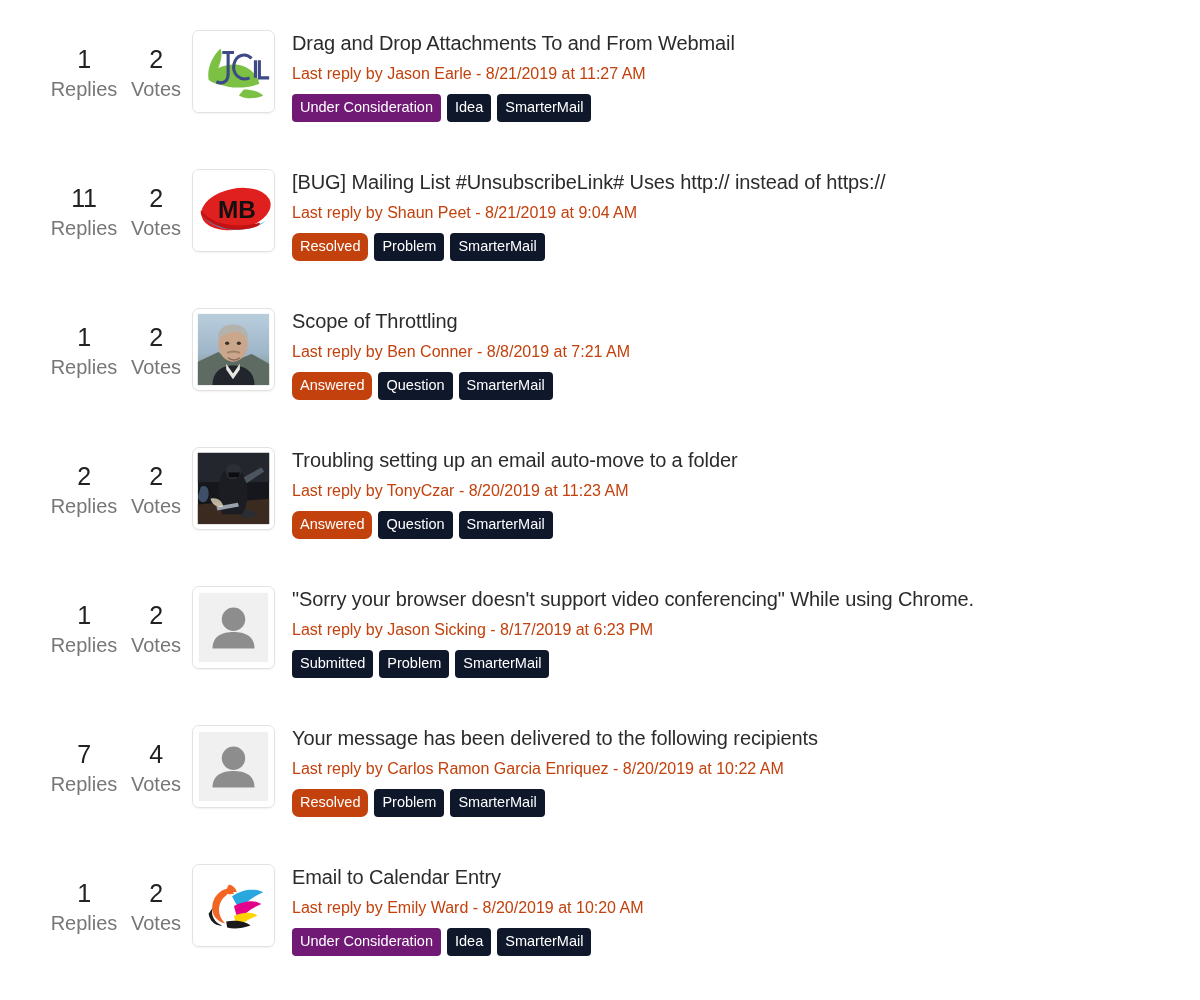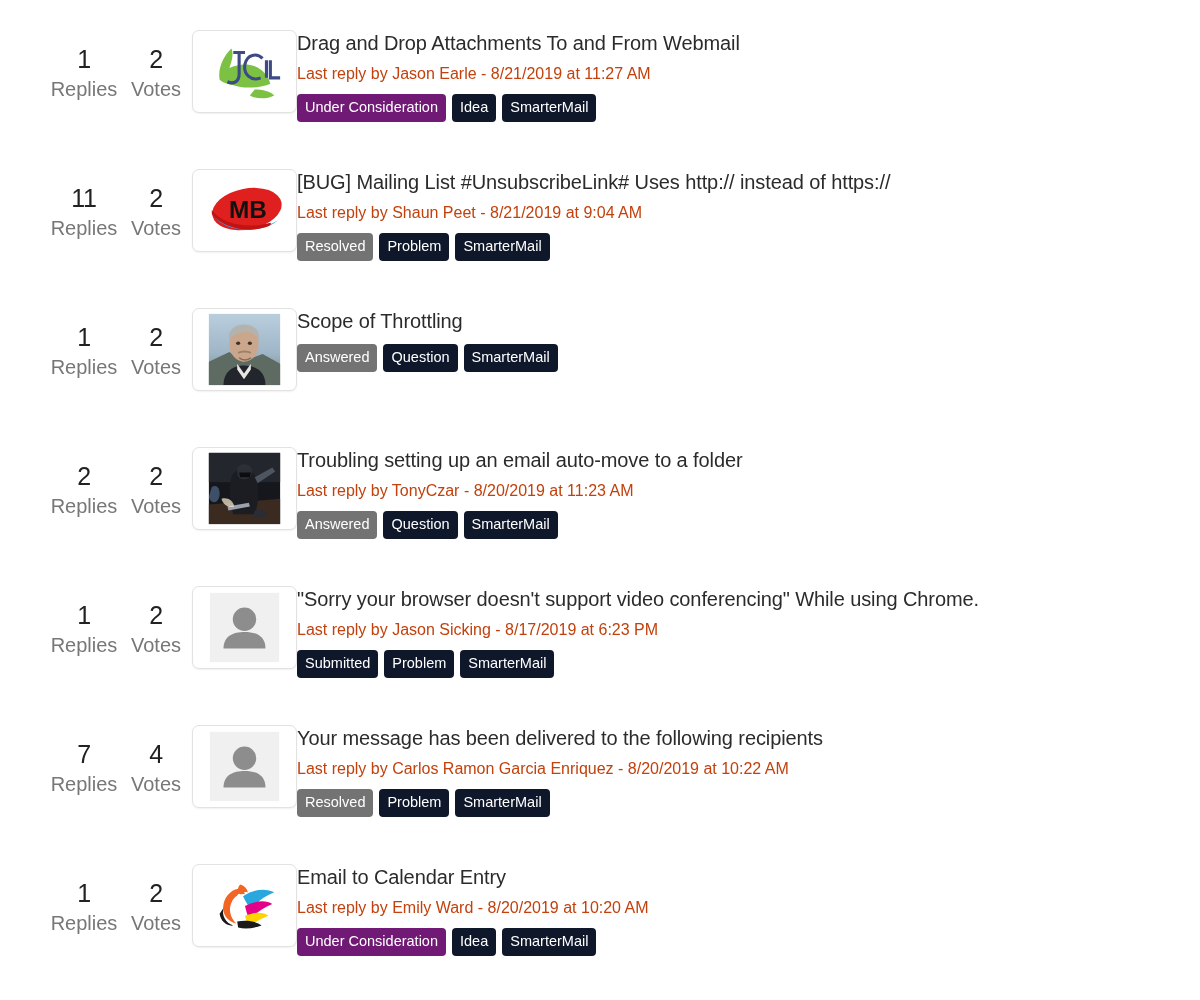--- a/index.html
+++ b/index.html
@@ -47,21 +47,21 @@
     line-height: 22px;
     color: #777777;
     margin-top: 4px;
   }
   
   .avatar-cell {
     flex: 0 0 100px;
     padding-top: 8px;
   }
   .avatar {
-    width: 105px;
+    width: 83px;
     height: 83px;
     box-sizing: border-box;
     border: 1px solid #e2e2e2;
     border-radius: 7px;
     background: #ffffff;
     overflow: hidden;
     position: relative;
     box-shadow: 0 1px 2px rgba(0,0,0,0.06);
   }
   .avatar svg { display: block; width: 100%; height: 100%; }
@@ -95,21 +95,21 @@
     display: inline-block;
     font-size: 14.5px;
     line-height: 14.5px;
     color: #ffffff;
     padding: 6px 8px 7px 8px;
     border-radius: 4px;
     background: #6c6c6c;
     white-space: nowrap;
   }
   .tag.status-orange { background: #701a75; }
-  .tag.status-green  { background: #737373; }
+  .tag.status-green  { background: #c2410c; border-radius: 7px; }
   .tag.status-gray   { background: #0f172a; }
 </style>
 </head>
 <body>
 
 <div id="thread-list">
     <div class="thread-row">
       <div class="stats">
         <div class="stat">
           <div class="stat-count">1</div>
@@ -208,20 +208,21 @@
             <path d="M26 31 C24 22 32 16 41 16 C51 16 58 22 56 32 C52 24 44 22 38 24 C33 26 28 28 26 31 Z" fill="#b3b2ad"></path>
             <ellipse cx="35" cy="35" rx="2.1" ry="1.8" fill="#3b3026"></ellipse>
             <ellipse cx="47" cy="35" rx="2.1" ry="1.8" fill="#3b3026"></ellipse>
             <path d="M35 45 C38 43 45 43 48 45" stroke="#9d8066" stroke-width="2" fill="none"></path>
             <path d="M36 50 C39 53 45 53 48 50" stroke="#8a6a52" stroke-width="1.6" fill="none"></path>
           </svg>
         </div>
       </div>
       <div class="content">
         <div class="thread-title">Scope of Throttling</div>
+        <div class="thread-meta">Last reply by Ben Conner - 8/8/2019 at 7:21 AM</div>
         <div class="tag-row">
           <span class="tag status-green">Answered</span>
           <span class="tag status-gray">Question</span>
           <span class="tag status-gray">SmarterMail</span>
         </div>
       </div>
     </div>
     <div class="thread-row">
       <div class="stats">
         <div class="stat">

